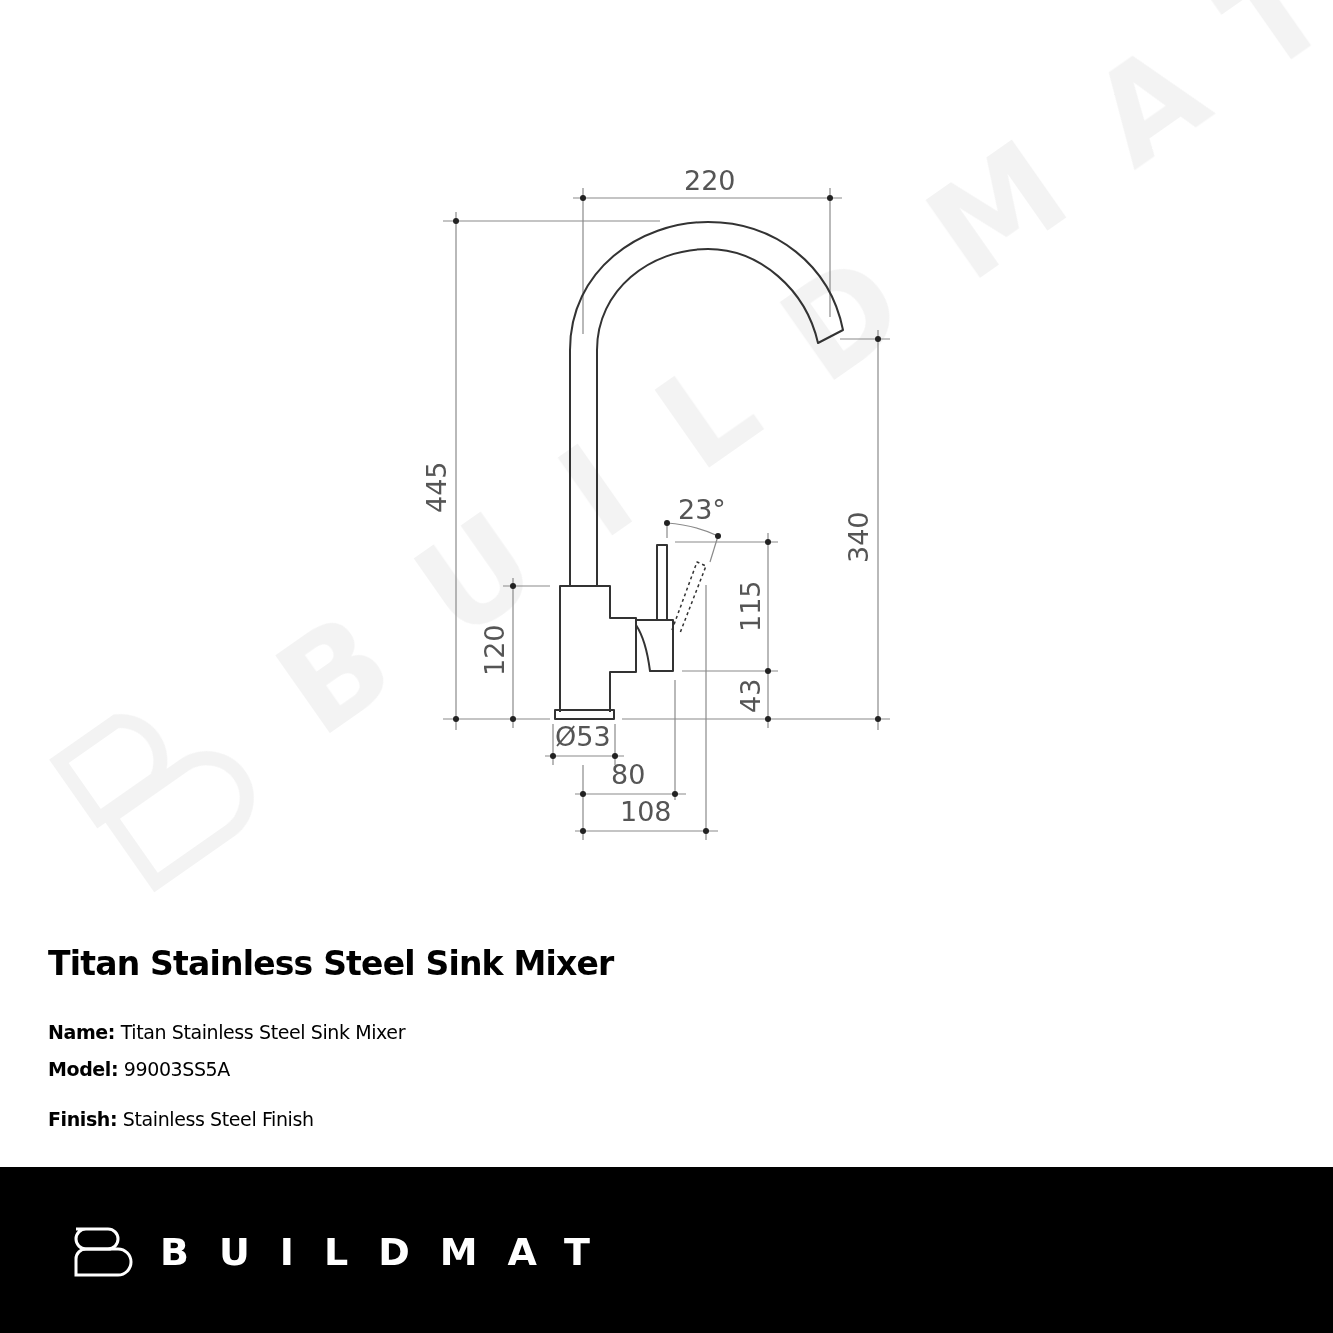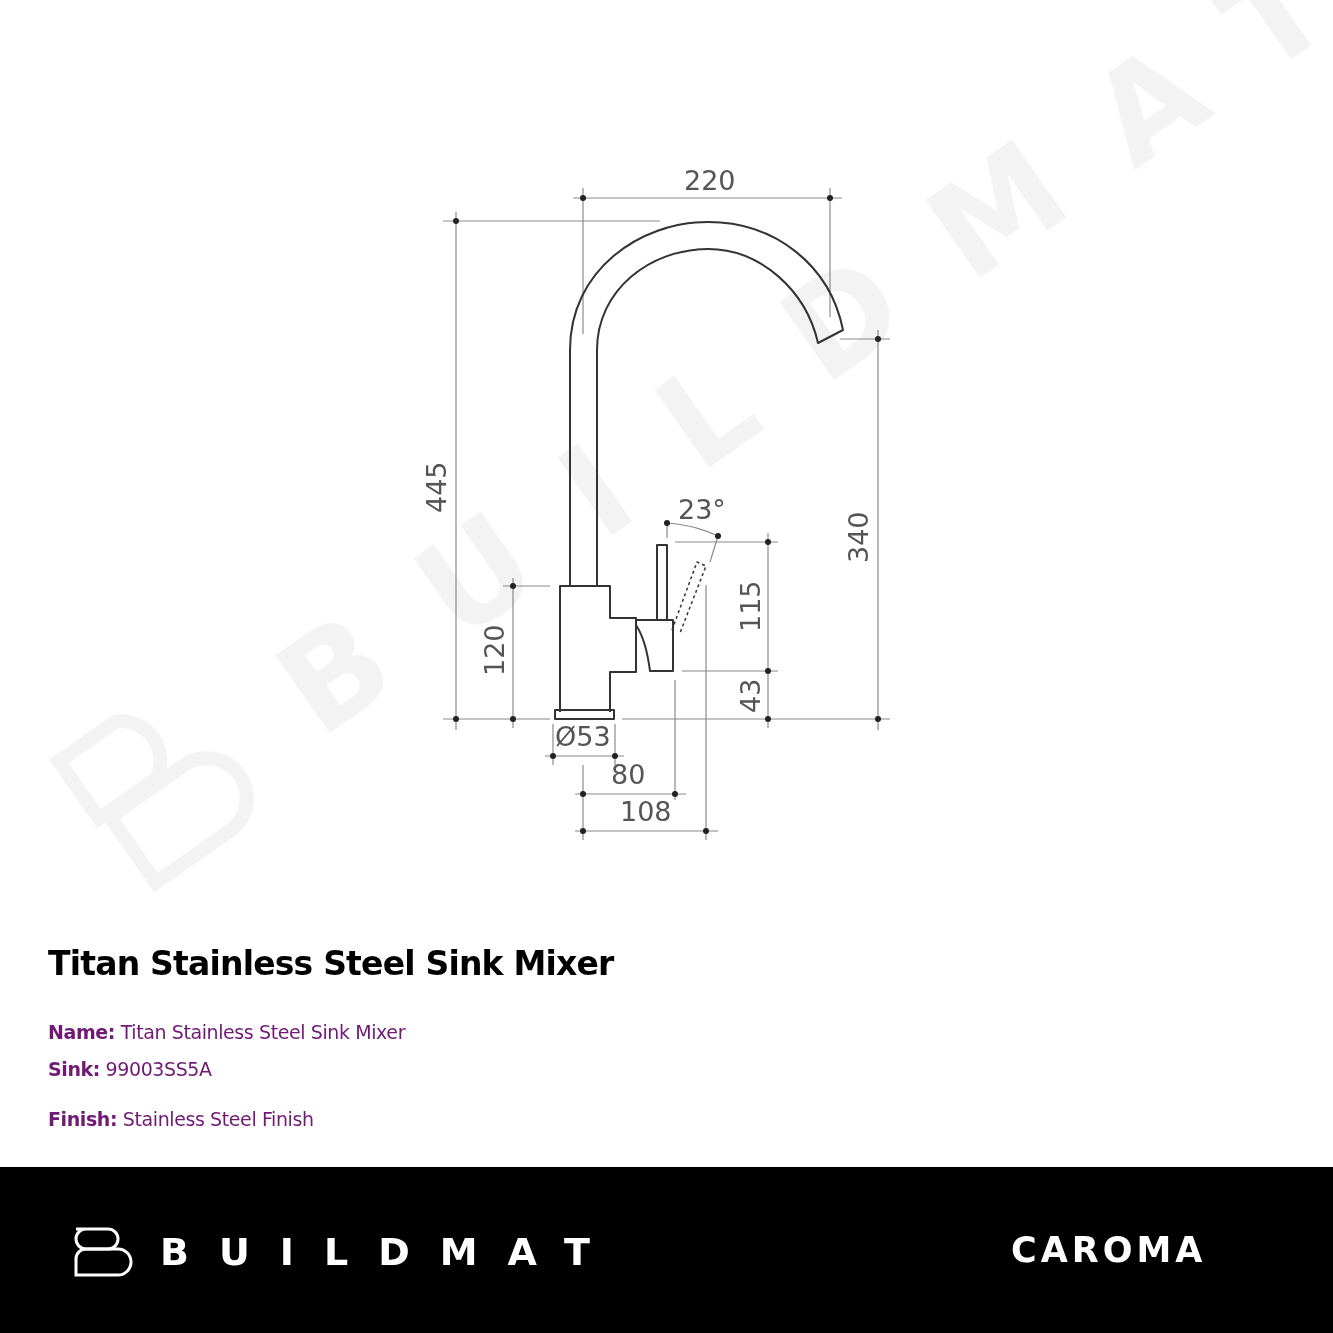--- a/index.html
+++ b/index.html
@@ -2,21 +2,21 @@
 <html><head>
 <meta charset="utf-8">
 <style>
   html, body { margin: 0; padding: 0; }
   body { width: 1333px; height: 1333px; position: relative; background: #ffffff; overflow: hidden;
          font-family: "DejaVu Sans", sans-serif; }
   #drawing { position: absolute; left: 0; top: 0; width: 1333px; height: 920px; }
   .title { position: absolute; left: 48px; top: 944px; font-family: "DejaVu Sans", sans-serif;
            font-weight: bold; font-size: 33px; color: #000; letter-spacing: -0.8px; margin: 0; }
   .spec { position: absolute; left: 48px; font-family: "DejaVu Sans", sans-serif; font-size: 19px;
-          color: #701a75; letter-spacing: -0.4px; }
+          color: #000000; letter-spacing: -0.4px; }
   .spec b { font-weight: bold; }
   .spec-name { top: 1021px; }
   .spec-model { top: 1058px; }
   .spec-finish { top: 1108px; }
   .footer { position: absolute; left: 0; top: 1167px; width: 1333px; height: 166px; background: #000; }
   .brand-left { position: absolute; left: 74px; top: 60px; height: 50px; display: flex; align-items: center; }
   .brand-left-text { margin-left: 24px; color: #fff; font-family: "DejaVu Sans", sans-serif; font-weight: bold;
                      font-size: 38px; letter-spacing: 30px; }
   .brand-right { position: absolute; left: 1011px; top: 63px; color: #fff; font-family: "DejaVu Sans", sans-serif;
                  font-weight: bold; font-size: 35px; letter-spacing: 4px; }
@@ -119,30 +119,29 @@
   <text class="dim-text" x="620" y="821">108</text>
 </svg>
 
 <h1 class="title">Titan Stainless Steel Sink Mixer</h1>
 
 <div class="spec spec-name">
   <b>Name:</b>
   <span>Titan Stainless Steel Sink Mixer</span>
 </div>
 <div class="spec spec-model">
-  <b>Sink:</b>
+  <b>Model:</b>
   <span>99003SS5A</span>
 </div>
 <div class="spec spec-finish">
   <b>Finish:</b>
   <span>Stainless Steel Finish</span>
 </div>
 
 <div class="footer">
   <div class="brand-left">
     <svg width="62" height="50" viewBox="0 0 62 50">
       <path d="M2 2 H34 A10 10 0 0 1 34 22 H12 A10 10 0 0 1 12 2" fill="none" stroke="#fff" stroke-width="3"></path>
       <path d="M12 22 H44 A13 13 0 0 1 44 48 H2 V32 A10 10 0 0 1 12 22" fill="none" stroke="#fff" stroke-width="3"></path>
     </svg>
     <span class="brand-left-text">BUILDMAT</span>
   </div>
-  <div class="brand-right">CAROMA</div>
 </div>
 
 </body></html>

